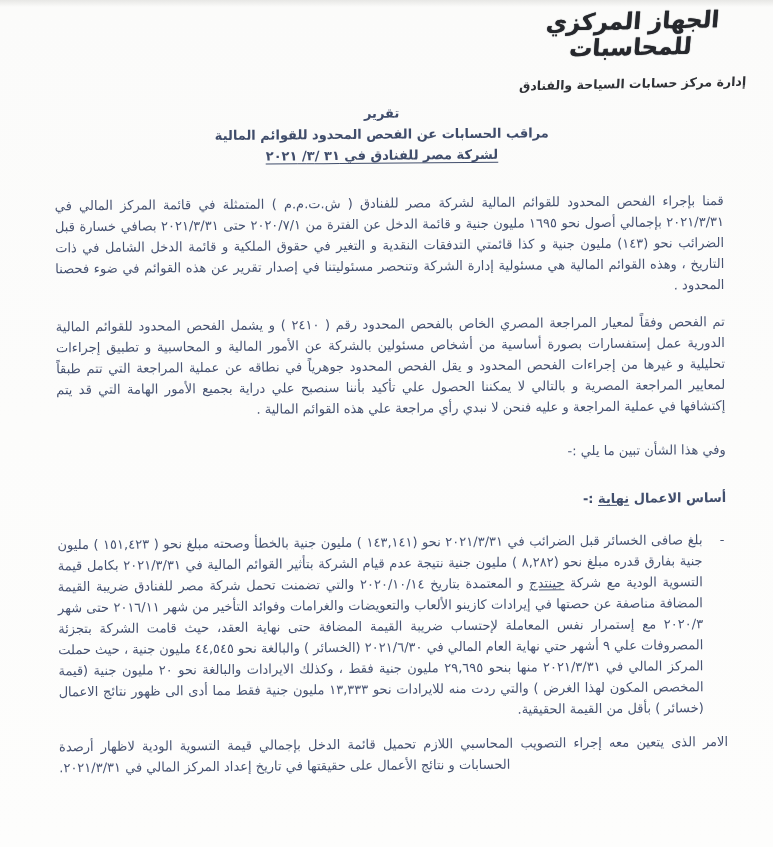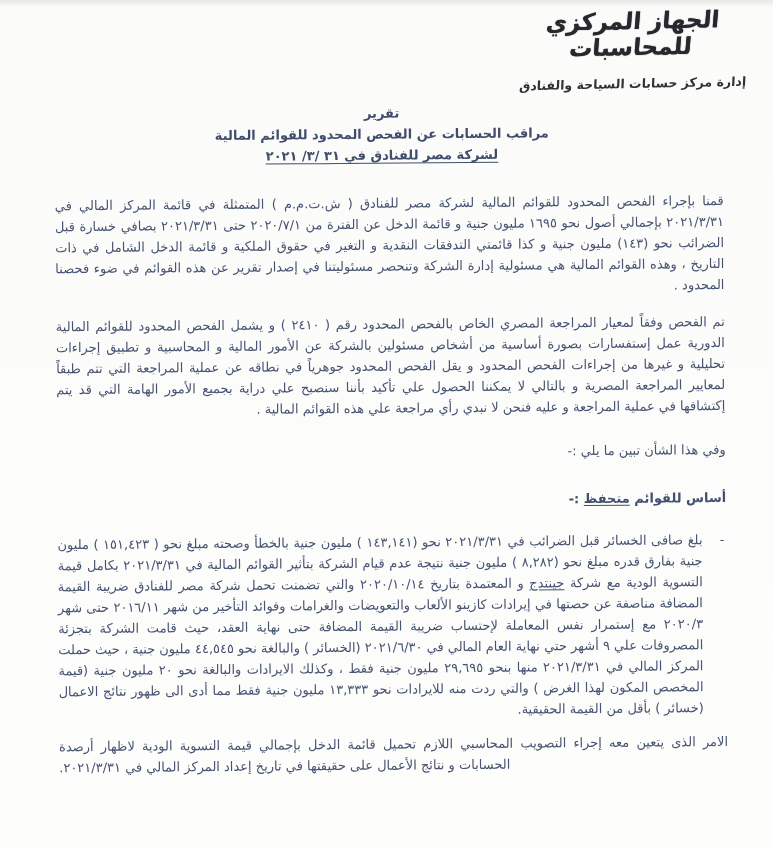--- a/index.html
+++ b/index.html
@@ -83,22 +83,22 @@
 
     <div class="body-text">
 
       <p class="p-scope">قمنا بإجراء الفحص المحدود للقوائم المالية لشركة مصر للفنادق ( ش.ت.م.م ) المتمثلة في قائمة المركز المالي في ٢٠٢١/٣/٣١ بإجمالي أصول نحو ١٦٩٥ مليون جنية و قائمة الدخل عن الفترة من ٢٠٢٠/٧/١ حتى ٢٠٢١/٣/٣١ بصافي خسارة قبل الضرائب نحو (١٤٣) مليون جنية و كذا قائمتي التدفقات النقدية و التغير في حقوق الملكية و قائمة الدخل الشامل في ذات التاريخ ، وهذه القوائم المالية هي مسئولية إدارة الشركة وتنحصر مسئوليتنا في إصدار تقرير عن هذه القوائم في ضوء فحصنا المحدود .</p>
 
       <p class="p-standard">تم الفحص وفقاً لمعيار المراجعة المصري الخاص بالفحص المحدود رقم ( ٢٤١٠ ) و يشمل الفحص المحدود للقوائم المالية الدورية عمل إستفسارات بصورة أساسية من أشخاص مسئولين بالشركة عن الأمور المالية و المحاسبية و تطبيق إجراءات تحليلية و غيرها من إجراءات الفحص المحدود و يقل الفحص المحدود جوهرياً في نطاقه عن عملية المراجعة التي تتم طبقاً لمعايير المراجعة المصرية و بالتالي لا يمكننا الحصول علي تأكيد بأننا سنصبح علي دراية بجميع الأمور الهامة التي قد يتم إكتشافها في عملية المراجعة و عليه فنحن لا نبدي رأي مراجعة علي هذه القوائم المالية .</p>
 
       <p class="p-lead">وفي هذا الشأن تبين ما يلي :-</p>
 
       <p class="p-basis">
-        <span>أساس للقوائم</span>
-        <span class="u">متحفظ</span>
+        <span>أساس الاعمال</span>
+        <span class="u">نهاية</span>
         <span>:-</span>
       </p>
 
       <div class="bullet">
         <span class="dash">-</span>
         <p class="bullet-body"><span>بلغ صافى الخسائر قبل الضرائب في ٢٠٢١/٣/٣١ نحو (١٤٣,١٤١ ) مليون جنية بالخطأ وصحته مبلغ نحو ( ١٥١,٤٢٣ ) مليون جنية بفارق قدره مبلغ نحو (٨,٢٨٢ ) مليون جنية نتيجة عدم قيام الشركة بتأثير القوائم المالية في ٢٠٢١/٣/٣١ بكامل قيمة التسوية الودية مع شركة </span><span class="u">جينتدج</span><span> و المعتمدة بتاريخ ٢٠٢٠/١٠/١٤ والتي تضمنت تحمل شركة مصر للفنادق ضريبة القيمة المضافة مناصفة عن حصتها في إيرادات كازينو الألعاب والتعويضات والغرامات وفوائد التأخير من شهر ٢٠١٦/١١ حتى شهر ٢٠٢٠/٣ مع إستمرار نفس المعاملة لإحتساب ضريبة القيمة المضافة حتى نهاية العقد، حيث قامت الشركة بتجزئة المصروفات علي ٩ أشهر حتي نهاية العام المالي في ٢٠٢١/٦/٣٠ (الخسائر ) والبالغة نحو ٤٤,٥٤٥ مليون جنية ، حيث حملت المركز المالي في ٢٠٢١/٣/٣١ منها بنحو ٢٩,٦٩٥ مليون جنية فقط ، وكذلك الايرادات والبالغة نحو ٢٠ مليون جنية (قيمة المخصص المكون لهذا الغرض ) والتي ردت منه للايرادات نحو ١٣,٣٣٣ مليون جنية فقط مما أدى الى ظهور نتائج الاعمال (خسائر ) بأقل من القيمة الحقيقية.</span></p>
       </div>
 
       <p class="p-closing">الامر الذى يتعين معه إجراء التصويب المحاسبي اللازم تحميل قائمة الدخل بإجمالي قيمة التسوية الودية لاظهار أرصدة الحسابات و نتائج الأعمال على حقيقتها في تاريخ إعداد المركز المالي في ٢٠٢١/٣/٣١.</p>
 

